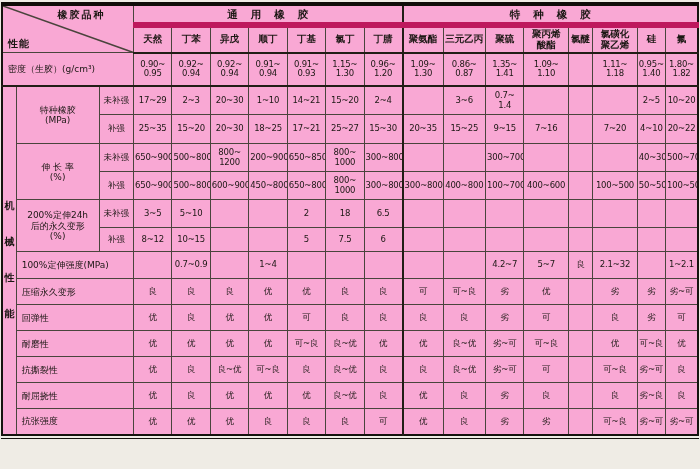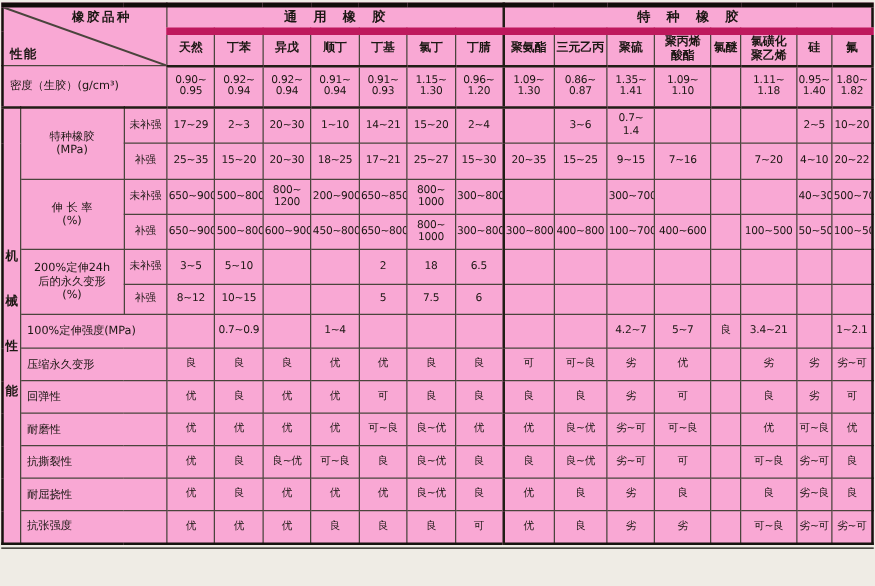--- a/index.html
+++ b/index.html
@@ -280,21 +280,21 @@
           <td class="dc"></td>
           <td class="dc">1~4</td>
           <td class="dc"></td>
           <td class="dc"></td>
           <td class="dc"></td>
           <td class="dc sep"></td>
           <td class="dc"></td>
           <td class="dc">4.2~7</td>
           <td class="dc">5~7</td>
           <td class="dc">良</td>
-          <td class="dc">3.4~21</td>
+          <td class="dc">2.1~32</td>
           <td class="dc"></td>
           <td class="dc">1~2.1</td>
         </tr>
       <tr class="rh6">
         <td class="lab tl" colspan="2">压缩永久变形</td>
       <td class="dc">良</td>
           <td class="dc">良</td>
           <td class="dc">良</td>
           <td class="dc">优</td>
           <td class="dc">优</td>

